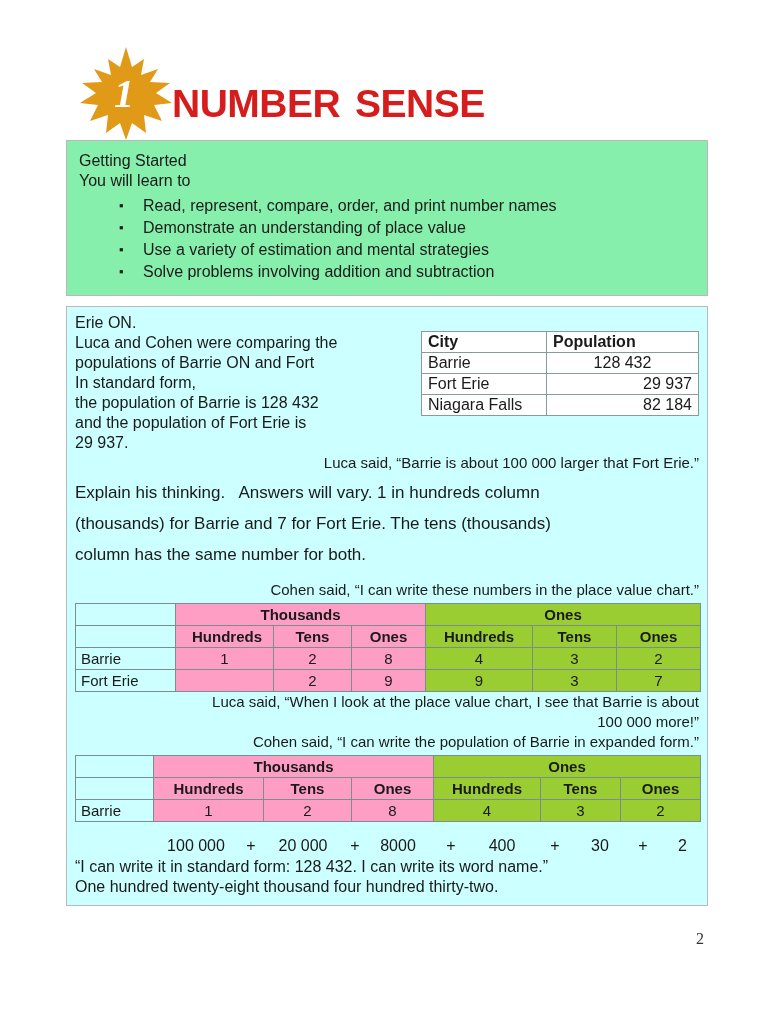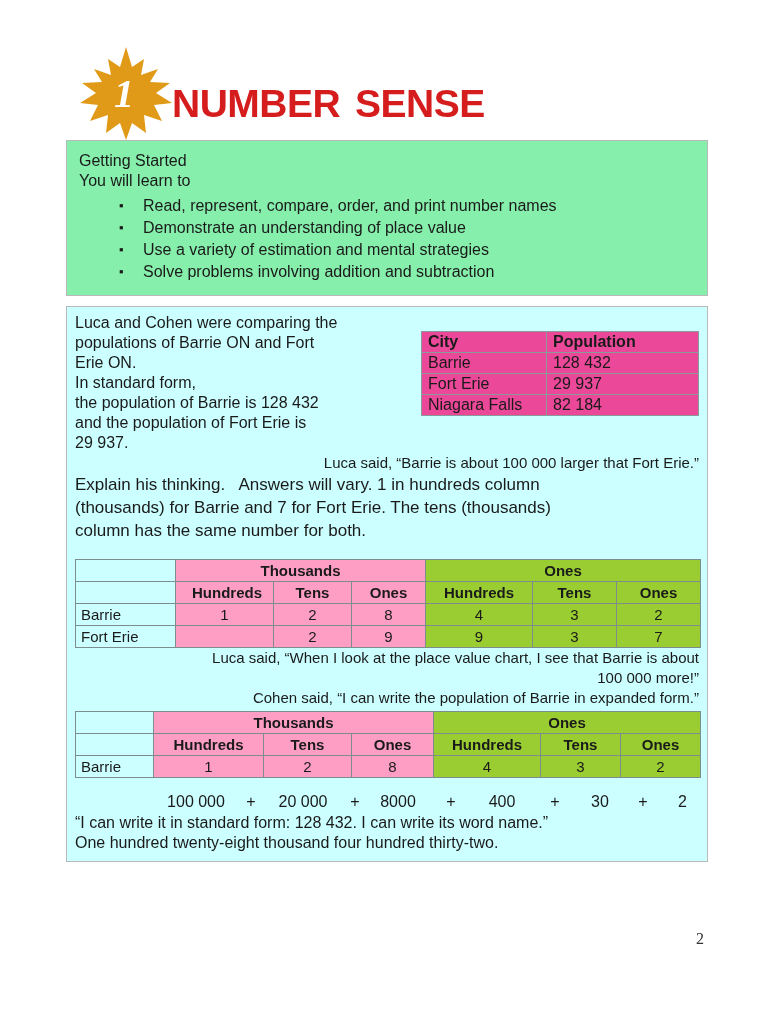--- a/index.html
+++ b/index.html
@@ -83,47 +83,47 @@
     border: 1px solid #b9b9b9;
     padding: 6px 8px 8px 8px;
     box-sizing: border-box;
     position: relative;
   }
   .p-text {
     font-size: 16px;
     line-height: 20px;
   }
   .p-text.small { font-size: 15px; text-align: right; }
-  .p-text.big { font-size: 17px; line-height: 23px; }
+  .p-text.big { font-size: 17px; line-height: 23px; margin-top: 8px; }
 
   
   .intro {
     position: relative;
     min-height: 118px;
   }
   .city-table {
     float: right;
     border-collapse: collapse;
     margin: 18px 0 0 10px;
-    background: #ec4899;
+    background: #ffffff;
   }
   .city-table th, .city-table td {
     border: 1px solid #8a9a9a;
     font-size: 16px;
     padding: 1px 6px;
     height: 21px;
     box-sizing: border-box;
   }
   .city-table th {
     font-weight: bold;
     text-align: left;
   }
   .city-table td.name { text-align: left; width: 125px; }
-  .city-table td.pop  { text-align: left; width: 152px; }
-  .city-table td.pop.lefty { text-align: left; }
+  .city-table td.pop  { text-align: right; width: 152px; }
+  .city-table td.pop.lefty { text-align: center; }
   .city-table th.c1 { width: 125px; }
   .city-table th.c2 { width: 152px; }
 
   .spacer { height: 14px; }
 
   
   .pv {
     border-collapse: collapse;
     table-layout: fixed;
     margin-top: 3px;
@@ -230,40 +230,41 @@
         <td class="name">Fort Erie</td>
         <td class="pop">29 937</td>
       </tr>
       <tr>
         <td class="name">Niagara Falls</td>
         <td class="pop">82 184</td>
       </tr>
     </tbody>
       </table>
 
+    <div class="p-text">Erie ON.</div>
     <div class="p-text">Luca and Cohen were comparing the populations of Barrie ON and Fort</div>
-    <div class="p-text">Erie ON.</div>
     <div class="p-text">In standard form,</div>
     <div class="p-text">the population of Barrie is 128 432</div>
     <div class="p-text">and the population of Fort Erie is</div>
     <div class="p-text">29 937.</div>
   </div>
 
   <div class="p-text small">Luca said, “Barrie is about 100 000 larger that Fort Erie.”</div>
 
   <div class="p-text big">
     <span>Explain his thinking.</span>
     <span>&nbsp;</span>
     <span>Answers will vary. 1 in hundreds column</span>
   </div>
   <div class="p-text big">(thousands) for Barrie and 7 for Fort Erie. The tens (thousands)</div>
   <div class="p-text big">column has the same number for both.</div>
 
   <div class="spacer"></div>
 
+  <div class="p-text small">Cohen said, “I can write these numbers in the place value chart.”</div>
 
   <table class="pv" style="width:625px;">
     <colgroup>
       <col style="width:100px">
         <col style="width:98px">
         <col style="width:78px">
         <col style="width:74px">
       <col style="width:107px">
         <col style="width:84px">
         <col style="width:84px">

